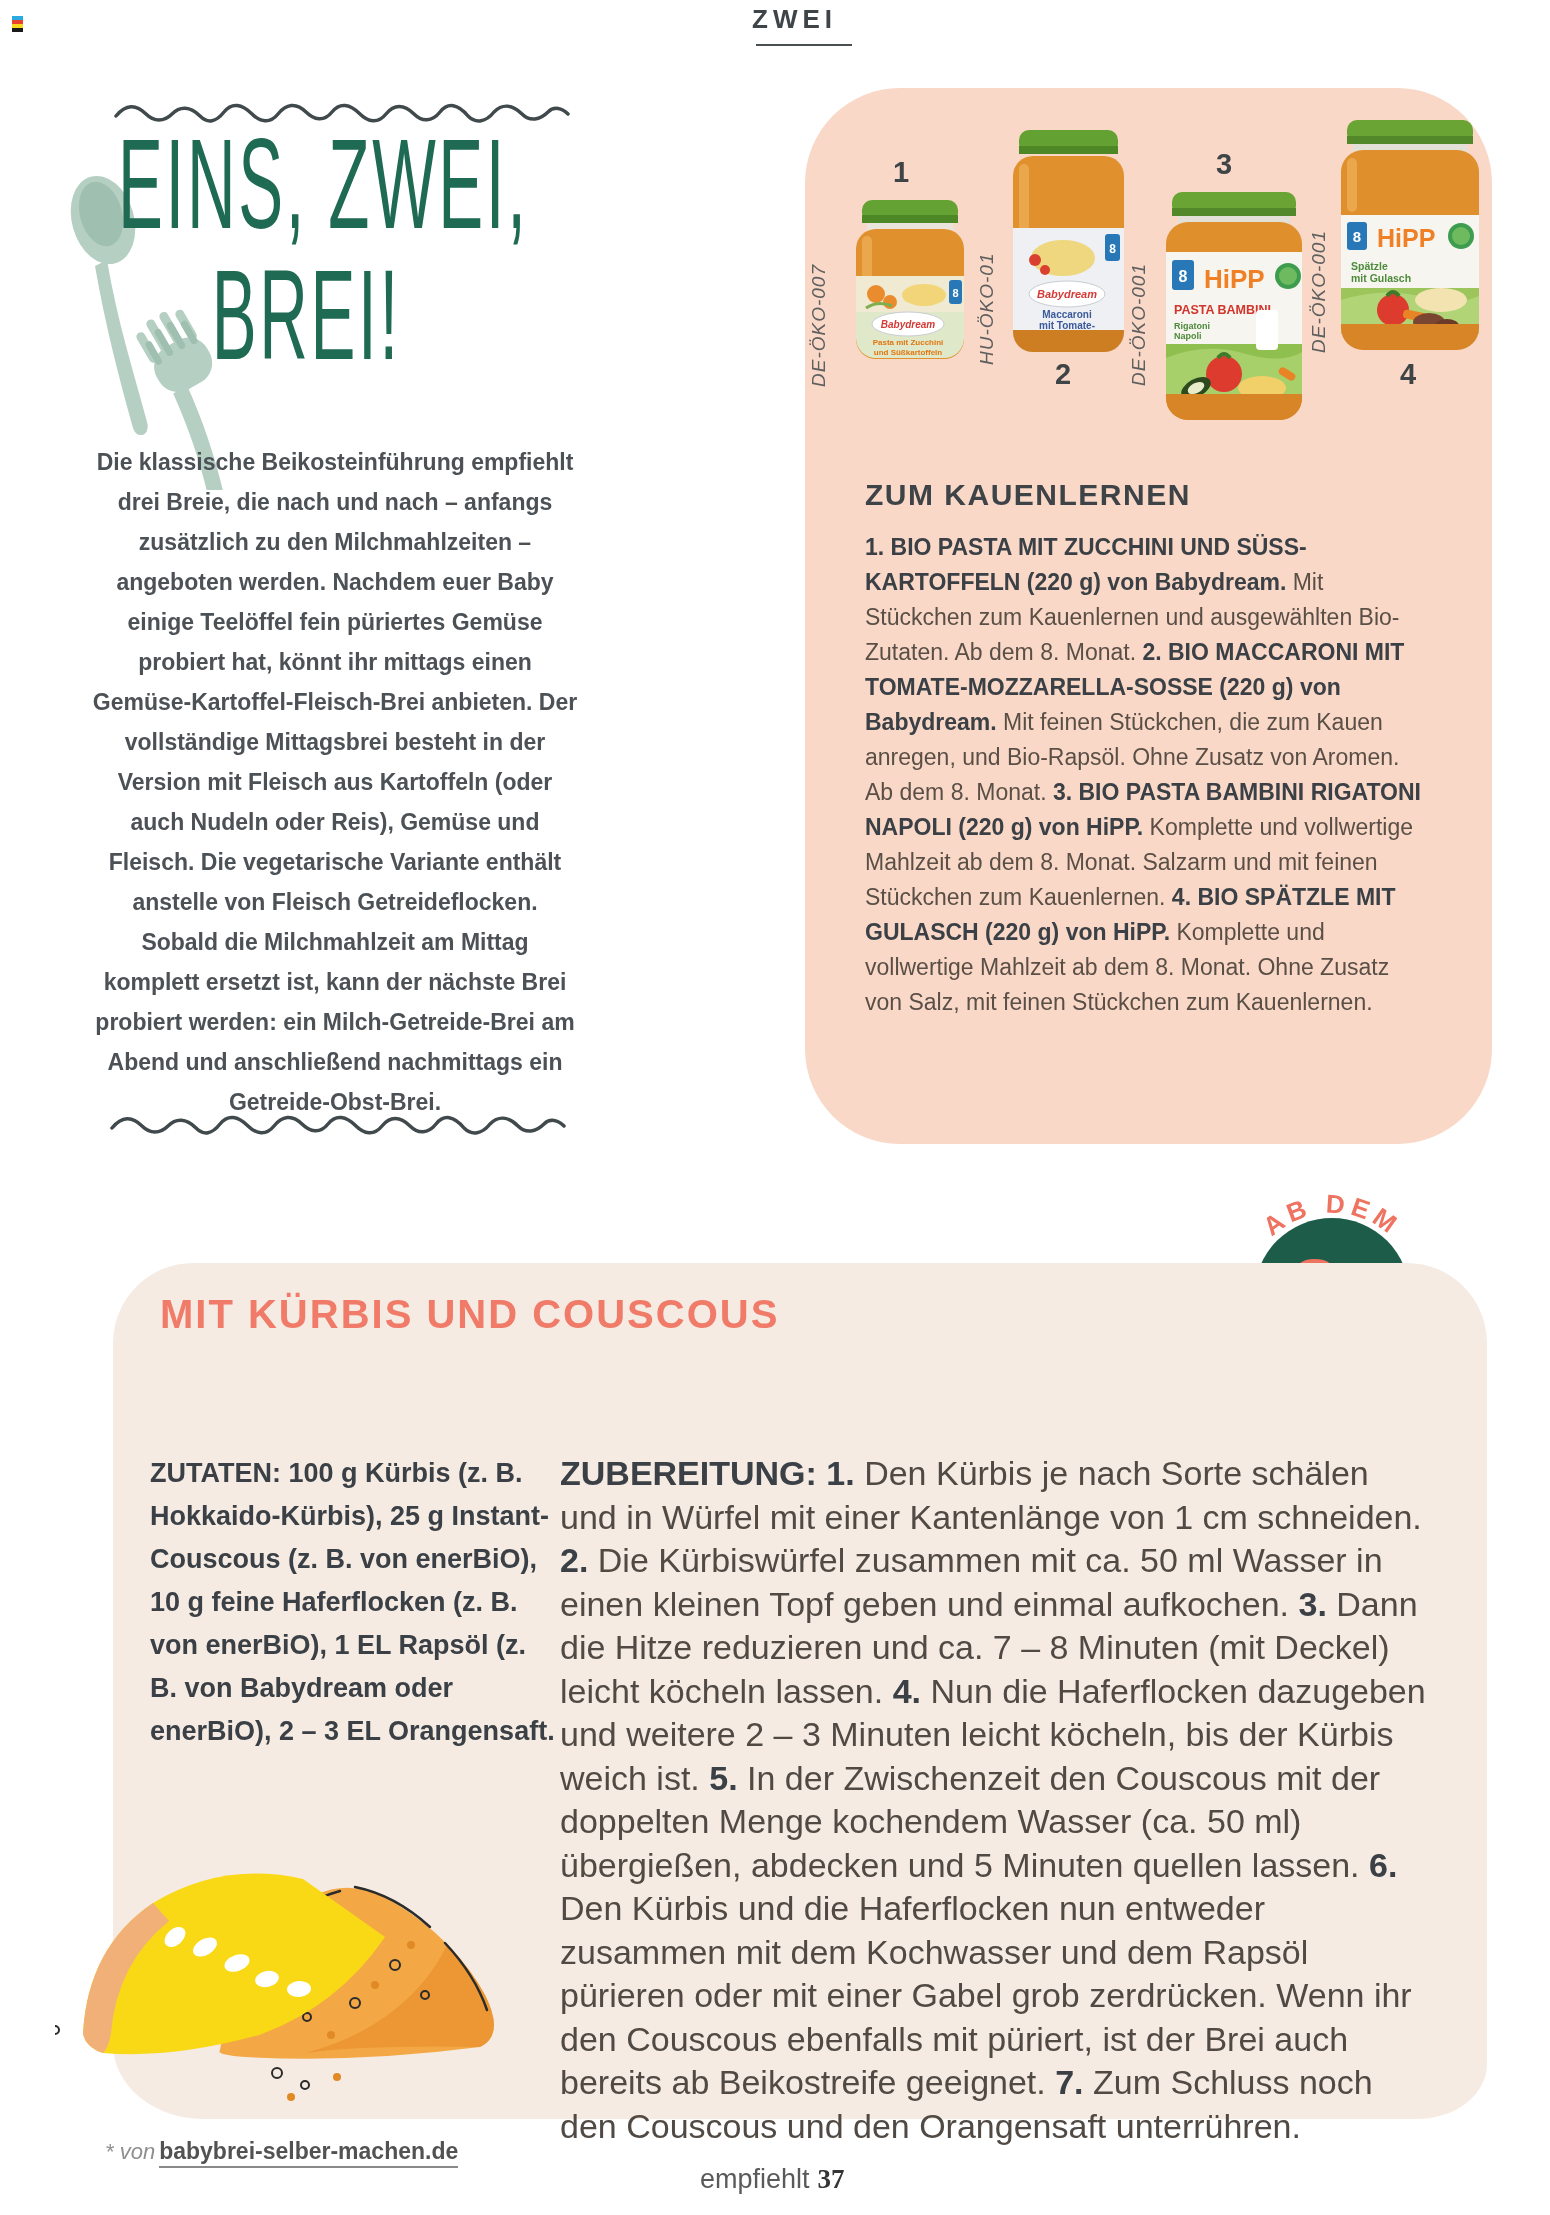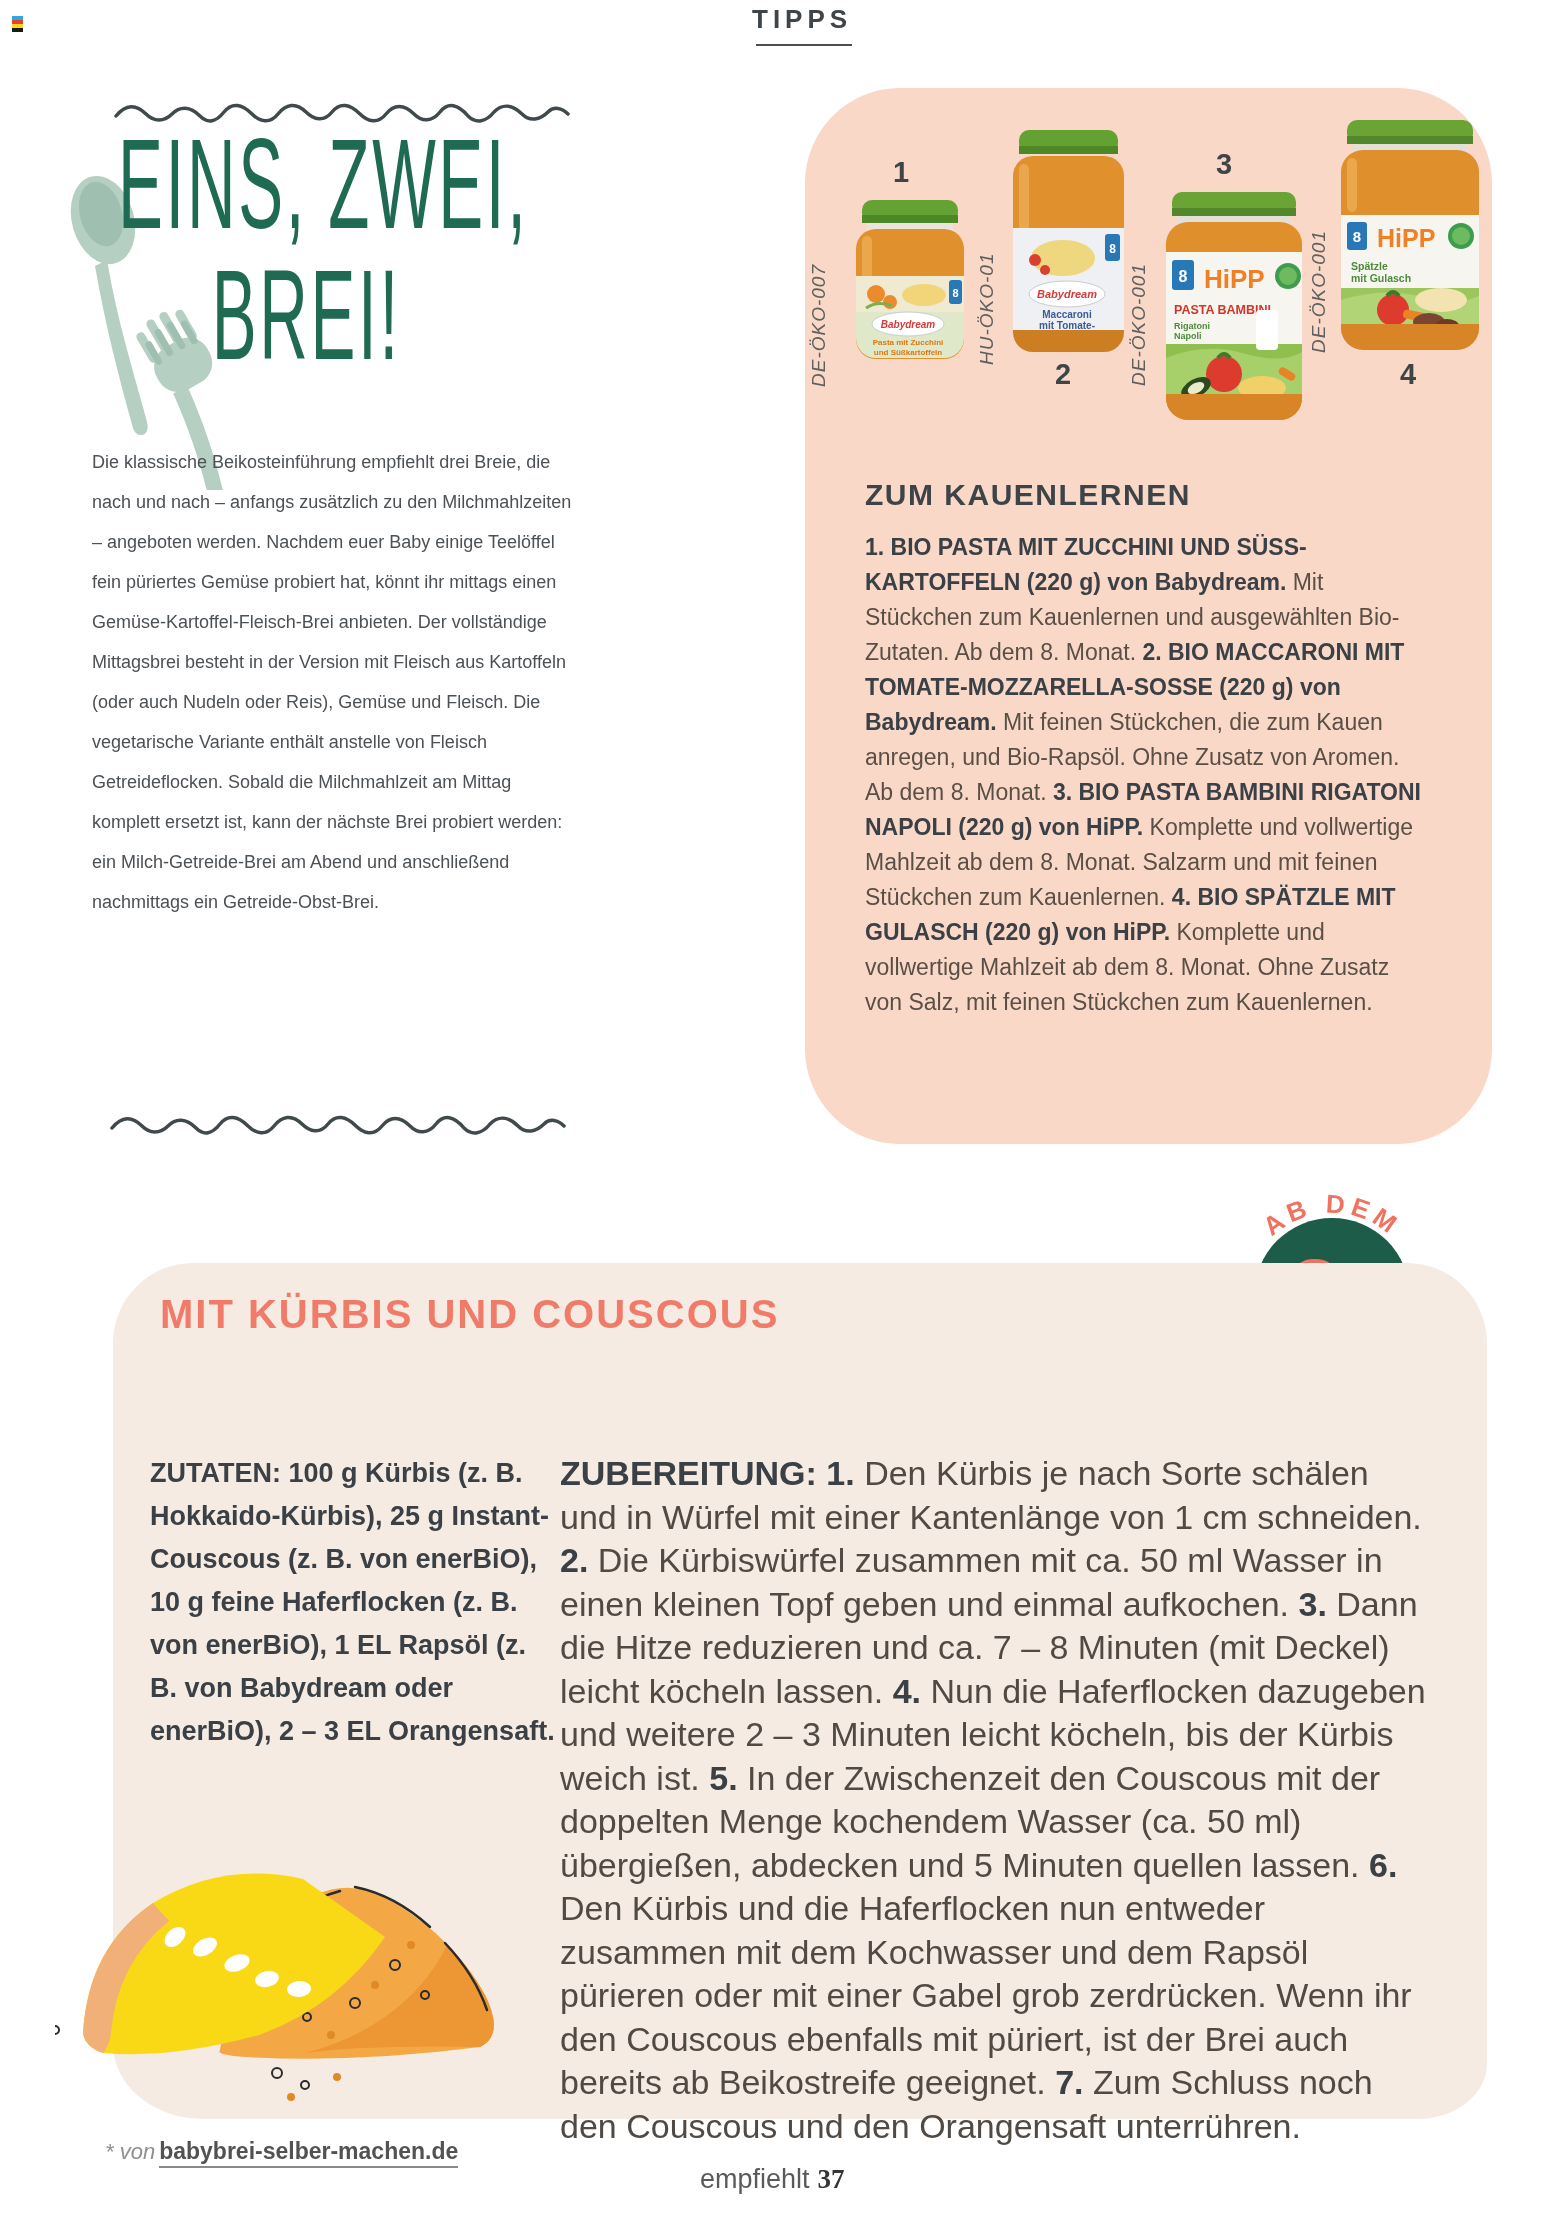--- a/index.html
+++ b/index.html
@@ -11,22 +11,22 @@
   #tipps{left:752px;top:4px;font-size:26px;font-weight:bold;letter-spacing:5px;color:#3e4448;}
   #tipps-rule{left:756px;top:44px;width:96px;height:0;border-top:2px solid #4a4f52;}
   #regmark{left:12px;top:16px;width:11px;}
   #regmark div{height:4px;}
 
   
   #headline{left:118px;top:118px;transform:scale(0.66,1.26);transform-origin:left top;
             color:#1f6a53;font-weight:200;line-height:104px;white-space:nowrap;}
   #headline .hl1{font-size:102px;letter-spacing:4px;}
   #headline .hl2{font-size:102px;letter-spacing:4px;margin-left:142px;}
-  #intro-body{left:92px;top:442px;width:486px;font-weight:normal;
-              font-size:18px;line-height:40px;color:#4c5156;}
+  #intro-body{left:92px;top:442px;width:486px;text-align:center;font-weight:bold;
+              font-size:23px;line-height:40px;color:#4c5156;}
 
   .wavy{width:460px;height:30px;}
   #wavy1{left:112px;top:100px;}
   #wavy2{left:108px;top:1112px;}
 
   
   #product-box{left:805px;top:88px;width:687px;height:1056px;background:#f9d8c7;border-radius:95px;}
   .jar-number{font-size:29px;font-weight:bold;color:#3f4446;}
   .eco-label{writing-mode:vertical-rl;transform:rotate(180deg);font-style:italic;
              font-size:19px;color:#5f5f5f;letter-spacing:1px;white-space:nowrap;}
@@ -59,21 +59,21 @@
 
 <div id="page">
 
   <div class="abs" id="regmark">
     <div style="background:#29abe2"></div>
       <div style="background:#e8412c"></div>
     <div style="background:#f7d81a"></div>
       <div style="background:#1a1a1a"></div>
   </div>
 
-  <div class="abs" id="tipps">TIPPS</div>
+  <div class="abs" id="tipps">ZWEI</div>
   <div class="abs" id="tipps-rule"></div>
 
   <svg class="abs wavy" id="wavy1" viewBox="0 0 460 30">
     <path d="M4,16 C14,4 24,4 34,14 C42,22 52,22 60,14 C68,6 78,6 88,16 C96,24 104,22 112,12 C120,2 130,4 140,14 C148,22 158,24 166,14 C174,4 184,2 194,12 C202,20 212,22 220,12 C228,2 238,4 248,14 C256,22 266,24 274,14 C282,4 292,4 302,14 C310,22 320,22 328,12 C336,2 346,4 356,16 C364,24 374,22 382,12 C390,4 400,4 410,14 C418,22 428,20 436,12 C442,6 450,8 456,14" stroke="#40494b" stroke-width="3.5" fill="none" stroke-linecap="round"></path>
   </svg>
   <svg class="abs wavy" id="wavy2" viewBox="0 0 460 30">
     <path d="M4,16 C14,4 24,4 34,14 C42,22 52,22 60,14 C68,6 78,6 88,16 C96,24 104,22 112,12 C120,2 130,4 140,14 C148,22 158,24 166,14 C174,4 184,2 194,12 C202,20 212,22 220,12 C228,2 238,4 248,14 C256,22 266,24 274,14 C282,4 292,4 302,14 C310,22 320,22 328,12 C336,2 346,4 356,16 C364,24 374,22 382,12 C390,4 400,4 410,14 C418,22 428,20 436,12 C442,6 450,8 456,14" stroke="#40494b" stroke-width="3.5" fill="none" stroke-linecap="round"></path>
   </svg>
 
   <svg class="abs" style="left:55px;top:140px;" width="175" height="350" viewBox="0 0 175 350">

